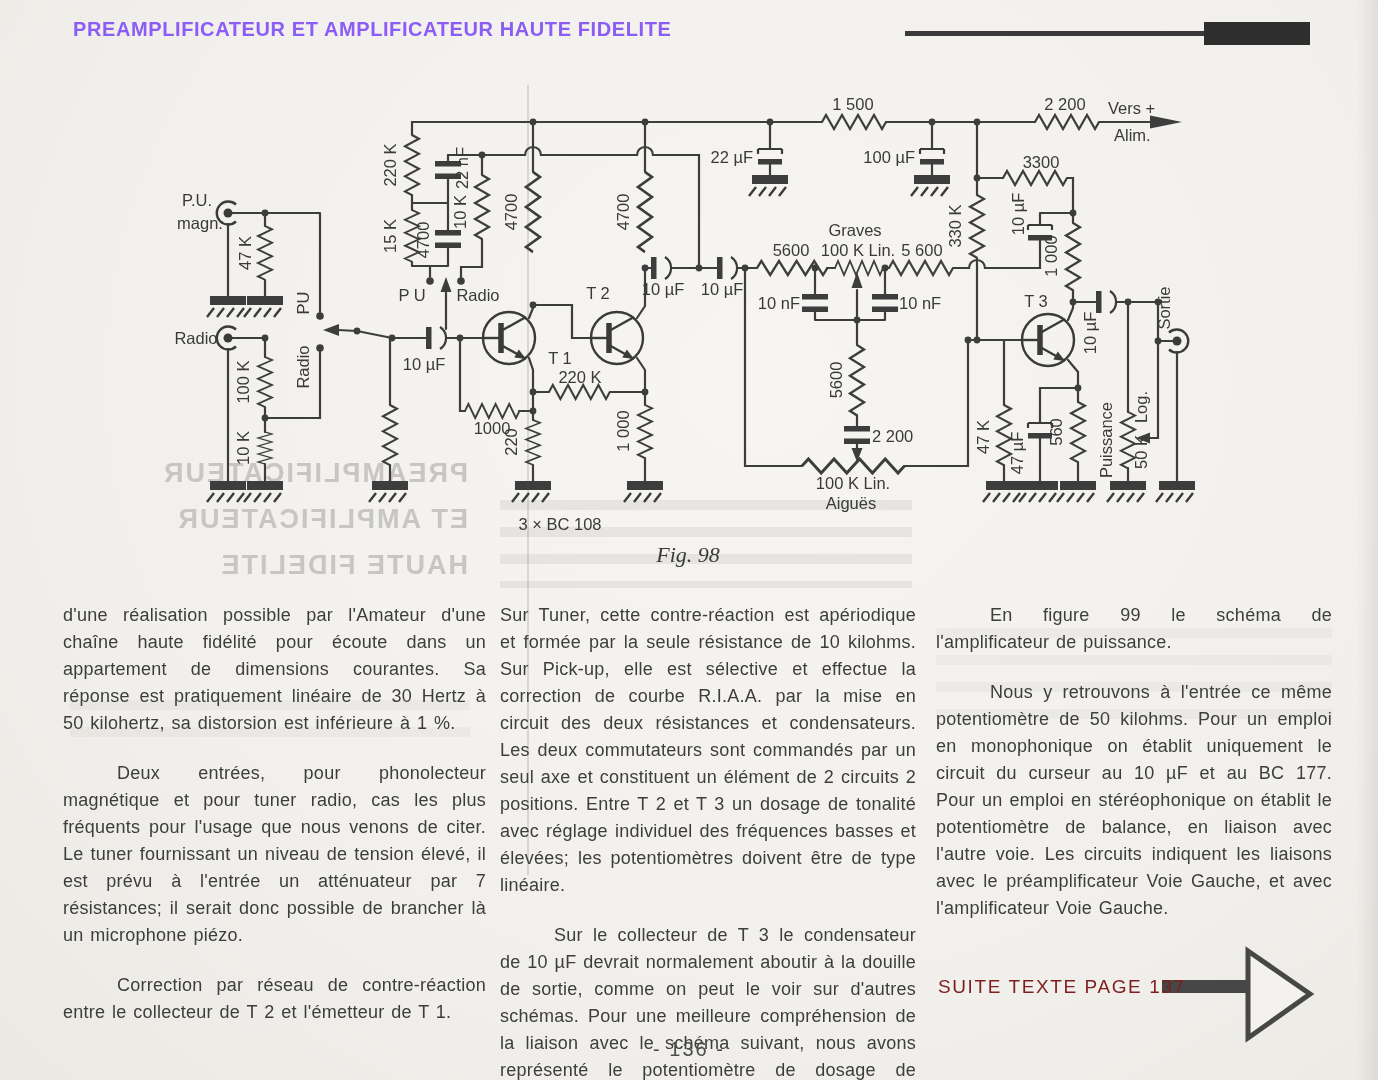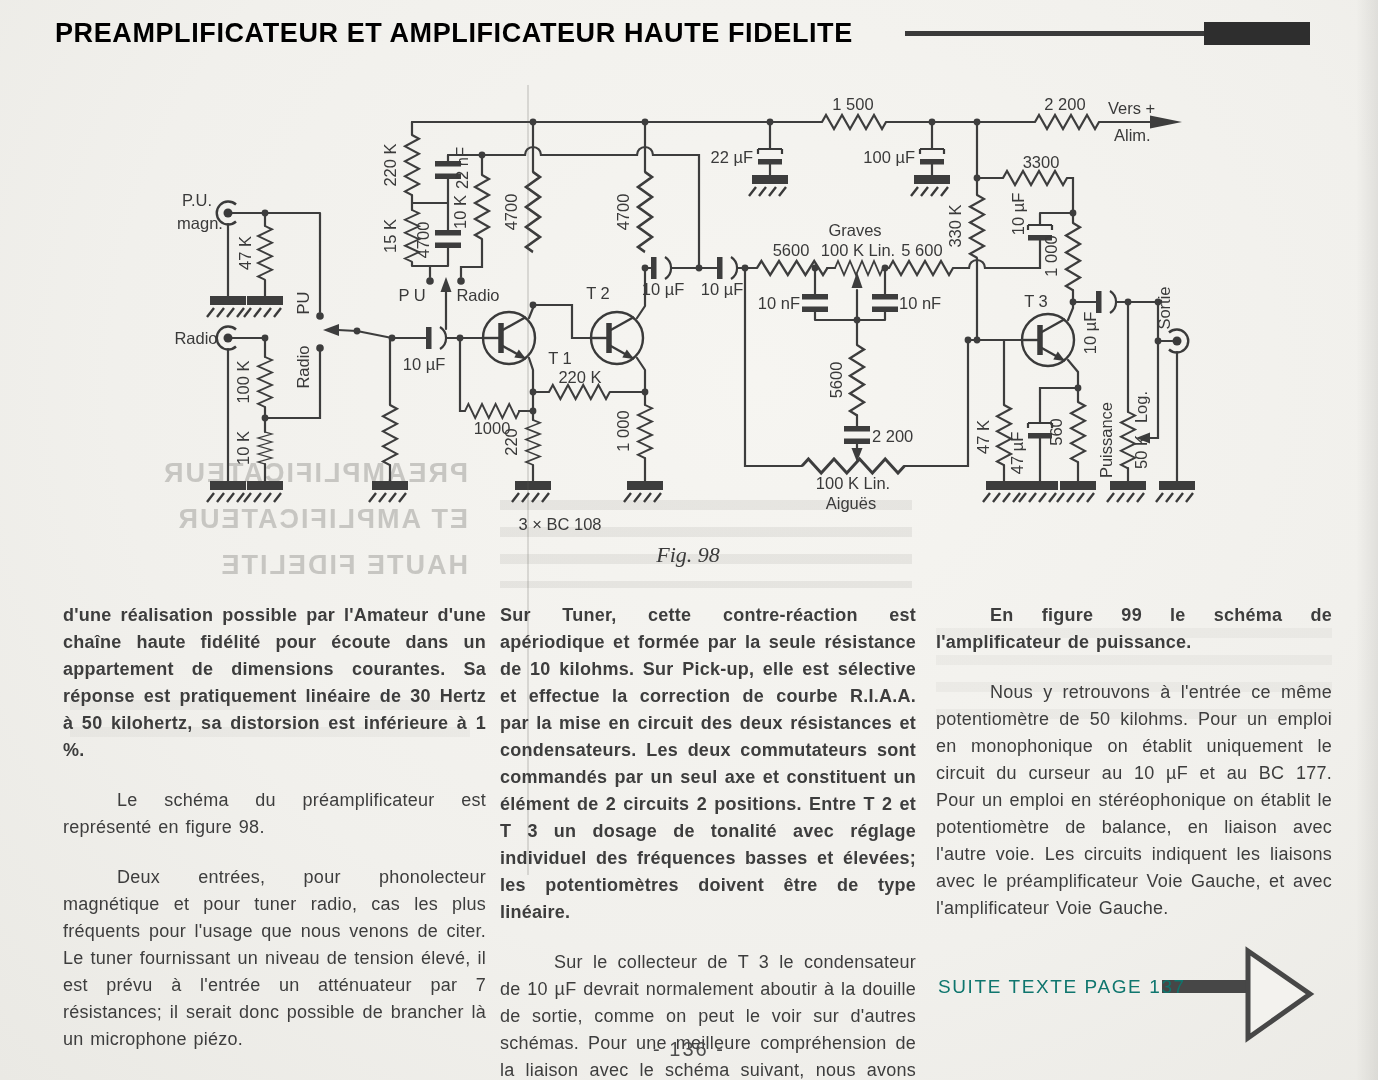--- a/index.html
+++ b/index.html
@@ -1,29 +1,29 @@
 <!DOCTYPE html>
 <html><head>
 <meta charset="utf-8">
 <style>
   html,body{margin:0;padding:0;}
   body{width:1378px;height:1080px;position:relative;overflow:hidden;
        background:radial-gradient(ellipse at 55% 35%, #f6f5f1 0%, #f1f0ec 60%, #eae9e4 100%);
        font-family:"Liberation Sans", sans-serif;color:#3e3e3e;}
   .abs{position:absolute;}
   
-  #title{left:55px;top:18px;font-size:27px;font-weight:800;letter-spacing:.6px;color:#000000;white-space:nowrap;}
+  #title{left:73px;top:18px;font-size:20px;font-weight:800;letter-spacing:.6px;color:#8b5cf6;white-space:nowrap;}
   
   .col{position:absolute;top:602px;font-size:18px;line-height:27px;text-align:justify;
        letter-spacing:.25px;word-spacing:1.5px;color:#3d3d3d;}
   .col p{margin:23px 0 0 0;text-indent:54px;}
-  .col p:first-child{margin-top:0;font-weight:bold;}
+  .col p:first-child{margin-top:0;}
   .col p.noind{text-indent:0;}
   
-  #suite{left:938px;top:976px;font-size:19px;letter-spacing:1.6px;color:#0f766e;white-space:nowrap;}
+  #suite{left:938px;top:976px;font-size:19px;letter-spacing:1.6px;color:#7f1d1d;white-space:nowrap;}
   #pagenum{left:0;top:1038px;width:1378px;text-align:center;font-size:20px;letter-spacing:2px;color:#4c4c4c;}
   
   .bleed{transform:scaleX(-1);color:#c7c6c2;font-weight:800;letter-spacing:2px;
          filter:blur(.6px);line-height:46px;font-size:27px;}
   .stripes{background:repeating-linear-gradient(to bottom, rgba(140,138,132,.14) 0 10px, rgba(0,0,0,0) 10px 27px);}
   .stripes2{background:repeating-linear-gradient(to bottom, rgba(140,138,132,.08) 0 10px, rgba(0,0,0,0) 10px 27px);}
   
   #crease{left:527px;top:85px;width:2px;height:790px;background:rgba(90,88,84,.18);}
   #edge{right:0;top:0;width:22px;height:1080px;background:linear-gradient(to right, rgba(0,0,0,0), rgba(0,0,0,.07));}
   svg text{font-family:"Liberation Sans", sans-serif;fill:#3a3a3a;}
@@ -285,21 +285,20 @@
   </g>
 
   <g>
     <rect x="1162" y="980" width="90" height="13" fill="#474747"></rect>
     <polygon points="1248,951 1310,994 1248,1038" fill="#f3f2ee" stroke="#474747" stroke-width="5"></polygon>
   </g>
 </svg>
 
 <div class="col" style="left:63px;width:423px;">
   <p class="noind">d'une réalisation possible par l'Amateur d'une chaîne haute fidélité pour écoute dans un appartement de dimensions courantes. Sa réponse est pratiquement linéaire de 30 Hertz à 50 kilohertz, sa distorsion est inférieure à 1 %.</p>
-  <p>Le schéma du préamplificateur est représenté en figure 98.</p>
   <p>Deux entrées, pour phonolecteur magnétique et pour tuner radio, cas les plus fréquents pour l'usage que nous venons de citer. Le tuner fournissant un niveau de tension élevé, il est prévu à l'entrée un atténuateur par 7 résistances; il serait donc possible de brancher là un microphone piézo.</p>
   <p>Correction par réseau de contre-réaction entre le collecteur de T 2 et l'émetteur de T 1.</p>
 </div>
 <div class="col" style="left:500px;width:416px;">
   <p class="noind">Sur Tuner, cette contre-réaction est apériodique et formée par la seule résistance de 10 kilohms. Sur Pick-up, elle est sélective et effectue la correction de courbe R.I.A.A. par la mise en circuit des deux résistances et condensateurs. Les deux commutateurs sont commandés par un seul axe et constituent un élément de 2 circuits 2 positions. Entre T 2 et T 3 un dosage de tonalité avec réglage individuel des fréquences basses et élevées; les potentiomètres doivent être de type linéaire.</p>
   <p>Sur le collecteur de T 3 le condensateur de 10 µF devrait normalement aboutir à la douille de sortie, comme on peut le voir sur d'autres schémas. Pour une meilleure compréhension de la liaison avec le schéma suivant, nous avons représenté le potentiomètre de dosage de volume sonore.</p>
 </div>
 <div class="col" style="left:936px;width:396px;">
   <p>En figure 99 le schéma de l'amplificateur de puissance.</p>
   <p>Nous y retrouvons à l'entrée ce même potentiomètre de 50 kilohms. Pour un emploi en monophonique on établit uniquement le circuit du curseur au 10 µF et au BC 177. Pour un emploi en stéréophonique on établit le potentiomètre de balance, en liaison avec l'autre voie. Les circuits indiquent les liaisons avec le préamplificateur Voie Gauche, et avec l'amplificateur Voie Gauche.</p>

